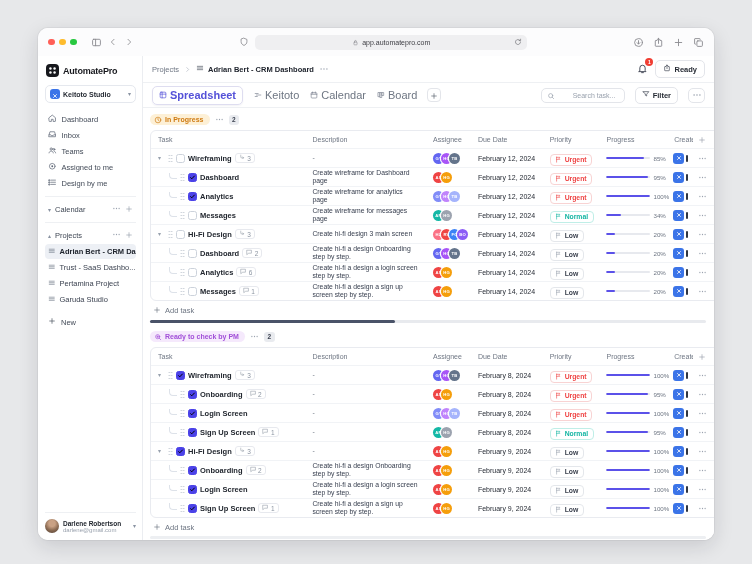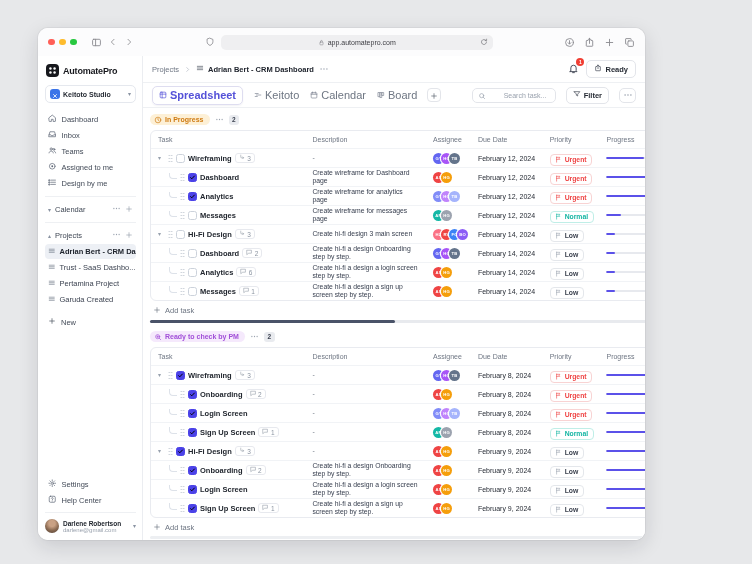--- a/index.html
+++ b/index.html
@@ -1,18 +1,18 @@
 <!DOCTYPE html>
 <html><head>
 <meta charset="utf-8">
 <style>
   * { box-sizing: border-box; margin: 0; padding: 0; }
   html,body { width:752px; height:564px; }
   body { background:#e7e8ea; font-family:"Liberation Sans", sans-serif; position:relative; overflow:hidden; }
-  .window { position:absolute; left:38px; top:28px; width:607px; height:512px; background:#fff;
+  .window { position:absolute; left:38px; top:28px; width:676px; height:512px; background:#fff;
             border-radius:10px; overflow:hidden; box-shadow:0 6px 20px rgba(20,22,32,.14), 0 0 0 1px rgba(0,0,0,.04); }
 
   
   .chrome { height:28px; display:flex; align-items:center; padding:0 10px; background:#fcfcfd; gap:6px; }
   .lights { display:flex; gap:4.5px; margin-right:8px; }
   .light { width:6.5px; height:6.5px; border-radius:50%; }
   .l-red{background:#ff5f57}.l-yel{background:#febc2e}.l-grn{background:#28c840}
   .chrome .ic { color:#8b8b90; display:flex; align-items:center; }
   .url-wrap { flex:1; display:flex; align-items:center; justify-content:center; gap:6px; }
   .url-pill { width:272px; height:15px; background:#efeff1; border-radius:5px; display:flex; align-items:center;
@@ -334,47 +334,30 @@
           <div class="proj-item">
             <span class="ic"><svg width="7.5" height="7.5" viewBox="0 0 24 24" fill="none" stroke="currentColor" stroke-width="2" stroke-linecap="round" stroke-linejoin="round">
                 <path d="M4 7h16M4 12h16M4 17h16"></path>
               </svg></span>
             <span>Pertamina Project</span>
           </div>
           <div class="proj-item">
             <span class="ic"><svg width="7.5" height="7.5" viewBox="0 0 24 24" fill="none" stroke="currentColor" stroke-width="2" stroke-linecap="round" stroke-linejoin="round">
                 <path d="M4 7h16M4 12h16M4 17h16"></path>
               </svg></span>
-            <span>Garuda Created</span>
+            <span>Garuda Studio</span>
           </div>
         </div>
       <div class="new-row">
         <span class="ic"><svg width="8" height="8" viewBox="0 0 24 24" fill="none" stroke="currentColor" stroke-width="2" stroke-linecap="round" stroke-linejoin="round">
               <path d="M12 5v14M5 12h14"></path>
             </svg></span>
         <span>New</span>
       </div>
       <div class="side-spacer"></div>
-      <div class="foot-list" id="side-foot">
-          <div class="nav-item">
-            <span class="ic"><svg width="8.5" height="8.5" viewBox="0 0 24 24" fill="none" stroke="currentColor" stroke-width="2" stroke-linecap="round" stroke-linejoin="round">
-                <circle cx="12" cy="12" r="3.2"></circle>
-                <path d="M12 2.5v3M12 18.5v3M2.5 12h3M18.5 12h3M5.3 5.3l2.1 2.1M16.6 16.6l2.1 2.1M18.7 5.3l-2.1 2.1M7.4 16.6l-2.1 2.1"></path>
-              </svg></span>
-            <span>Settings</span>
-          </div>
-          <div class="nav-item">
-            <span class="ic"><svg width="8.5" height="8.5" viewBox="0 0 24 24" fill="none" stroke="currentColor" stroke-width="2" stroke-linecap="round" stroke-linejoin="round">
-                <rect x="3.5" y="3.5" width="17" height="17" rx="3.5"></rect>
-                <path d="M9.5 9.2A2.6 2.6 0 0 1 12 7.4c1.4 0 2.5 1 2.5 2.3 0 1.6-2.4 1.9-2.4 3.4"></path>
-                <path d="M12 16.5v.4"></path>
-              </svg></span>
-            <span>Help Center</span>
-          </div>
-        </div>
       <div class="user-row">
         <span class="user-ava"></span>
         <span class="user-meta">
           <div class="user-name">Darlene Robertson</div>
           <div class="user-email">darlene@gmail.com</div>
         </span>
         <span class="caret-t">▾</span>
       </div>
     </div>
 

